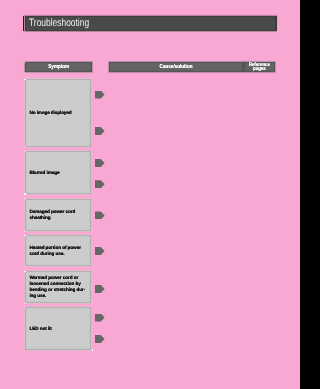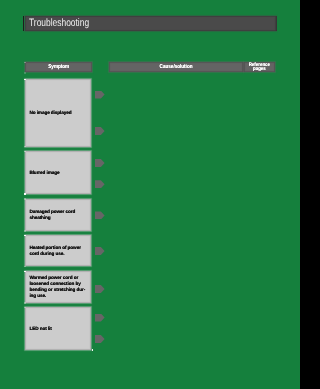--- a/index.html
+++ b/index.html
@@ -1,19 +1,19 @@
 <!DOCTYPE html>
 <html><head>
 <meta charset="utf-8">
 <title>Troubleshooting</title>
 <style>
   html,body{margin:0;padding:0;background:#000;}
   body{width:300px;height:389px;overflow:hidden;position:relative;
        font-family:"Liberation Sans",sans-serif;-webkit-font-smoothing:antialiased;text-rendering:geometricPrecision;}
-  .page{position:absolute;inset:0;background:#15803d;will-change:transform;}
+  .page{position:absolute;inset:0;background:#f9a8d4;will-change:transform;}
 
   .title-bar{position:absolute;left:24.7px;top:16px;width:251.6px;height:14.8px;
              background:#4a4a4a;display:flex;align-items:center;
              box-shadow:inset 0 0 0 0.55px rgba(0,0,0,0.16),
                         inset 0 0 0 1.3px rgba(0,0,0,0.055),
                         0 0 0 0.55px rgba(74,74,74,0.46),
                         0 0 0 1.2px rgba(74,74,74,0.16);}
   .title-rule{position:absolute;top:16px;width:0.8px;height:14.8px;background:#1c1c1c;}
   .title-rule-left{left:23.3px;}
   .title-rule-right{left:276.3px;background:#2b2b2b;width:1.1px;}

